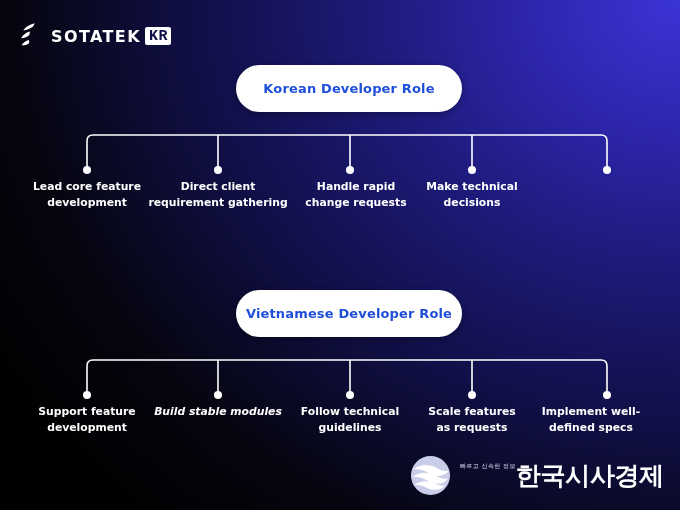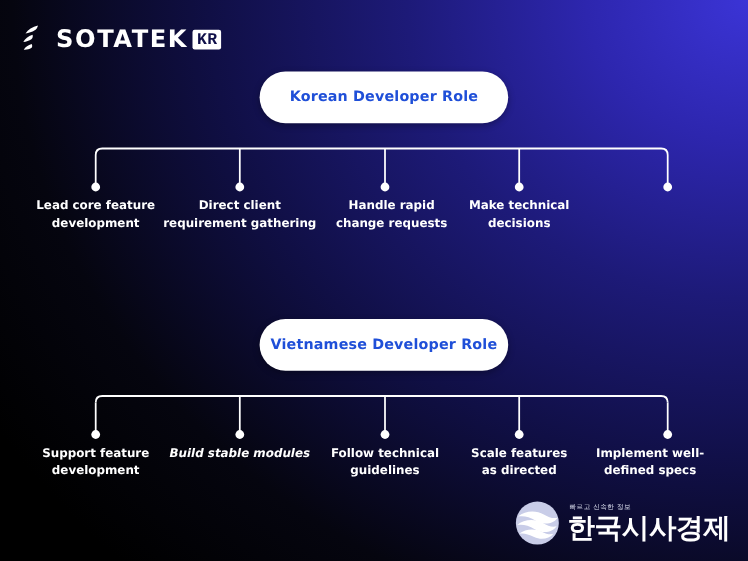--- a/index.html
+++ b/index.html
@@ -34,21 +34,21 @@
     height: 28px;
     display: block;
   }
   #brand .wordmark {
     display: flex;
     align-items: center;
     gap: 4px;
   }
   #brand .word {
     color: #ffffff;
-    font-size: 22px;
+    font-size: 16px;
     font-weight: 700;
     letter-spacing: 1.4px;
   }
   #brand .kr {
     background: #ffffff;
     color: #10104a;
     font-size: 15px;
     font-weight: 700;
     letter-spacing: 0.4px;
     padding: 1.5px 3.5px 1.5px 4px;
@@ -125,21 +125,21 @@
     align-items: center;
     gap: 7px;
   }
   #press-logo .emblem {
     width: 41px;
     height: 41px;
     display: block;
   }
   #press-logo .texts {
     display: flex;
-    flex-direction: column;
+    flex-direction: row;
     align-items: flex-start;
     justify-content: center;
     line-height: 1;
   }
   #press-logo .tagline {
     color: #dfe2f2;
     font-size: 6px;
     letter-spacing: 0.4px;
     margin-bottom: 2px;
     margin-left: 2px;
@@ -207,21 +207,21 @@
       <circle cx="472" cy="43" r="4" fill="#ffffff"></circle>
       <circle cx="607" cy="43" r="4" fill="#ffffff"></circle>
     </svg>
     <div class="items">
       <div class="item" style="left:87px;">Support feature
 development</div>
       <div class="item" style="left:218px;font-style:italic;">Build stable modules</div>
       <div class="item" style="left:350px;text-align:center;">Follow technical
 guidelines</div>
       <div class="item" style="left:472px;">Scale features
-as directed</div>
+as requests</div>
       <div class="item" style="left:591px;">Implement well-
 defined specs</div>
     </div>
   </div>
 
   <div id="press-logo">
     <svg class="emblem" viewBox="0 0 42 42">
       <circle cx="21" cy="21" r="20" fill="#c9cde8"></circle>
       <path d="M3 15 C10 9 20 9 27 13 C32 16 36 17 40 16 C36 22 27 23 20 19 C13 15 8 14 3 15 Z" fill="#ffffff"></path>
       <path d="M2 23 C9 17 19 17 26 21 C31 24 35 25 39 24 C35 30 26 31 19 27 C12 23 7 22 2 23 Z" fill="#ffffff"></path>

